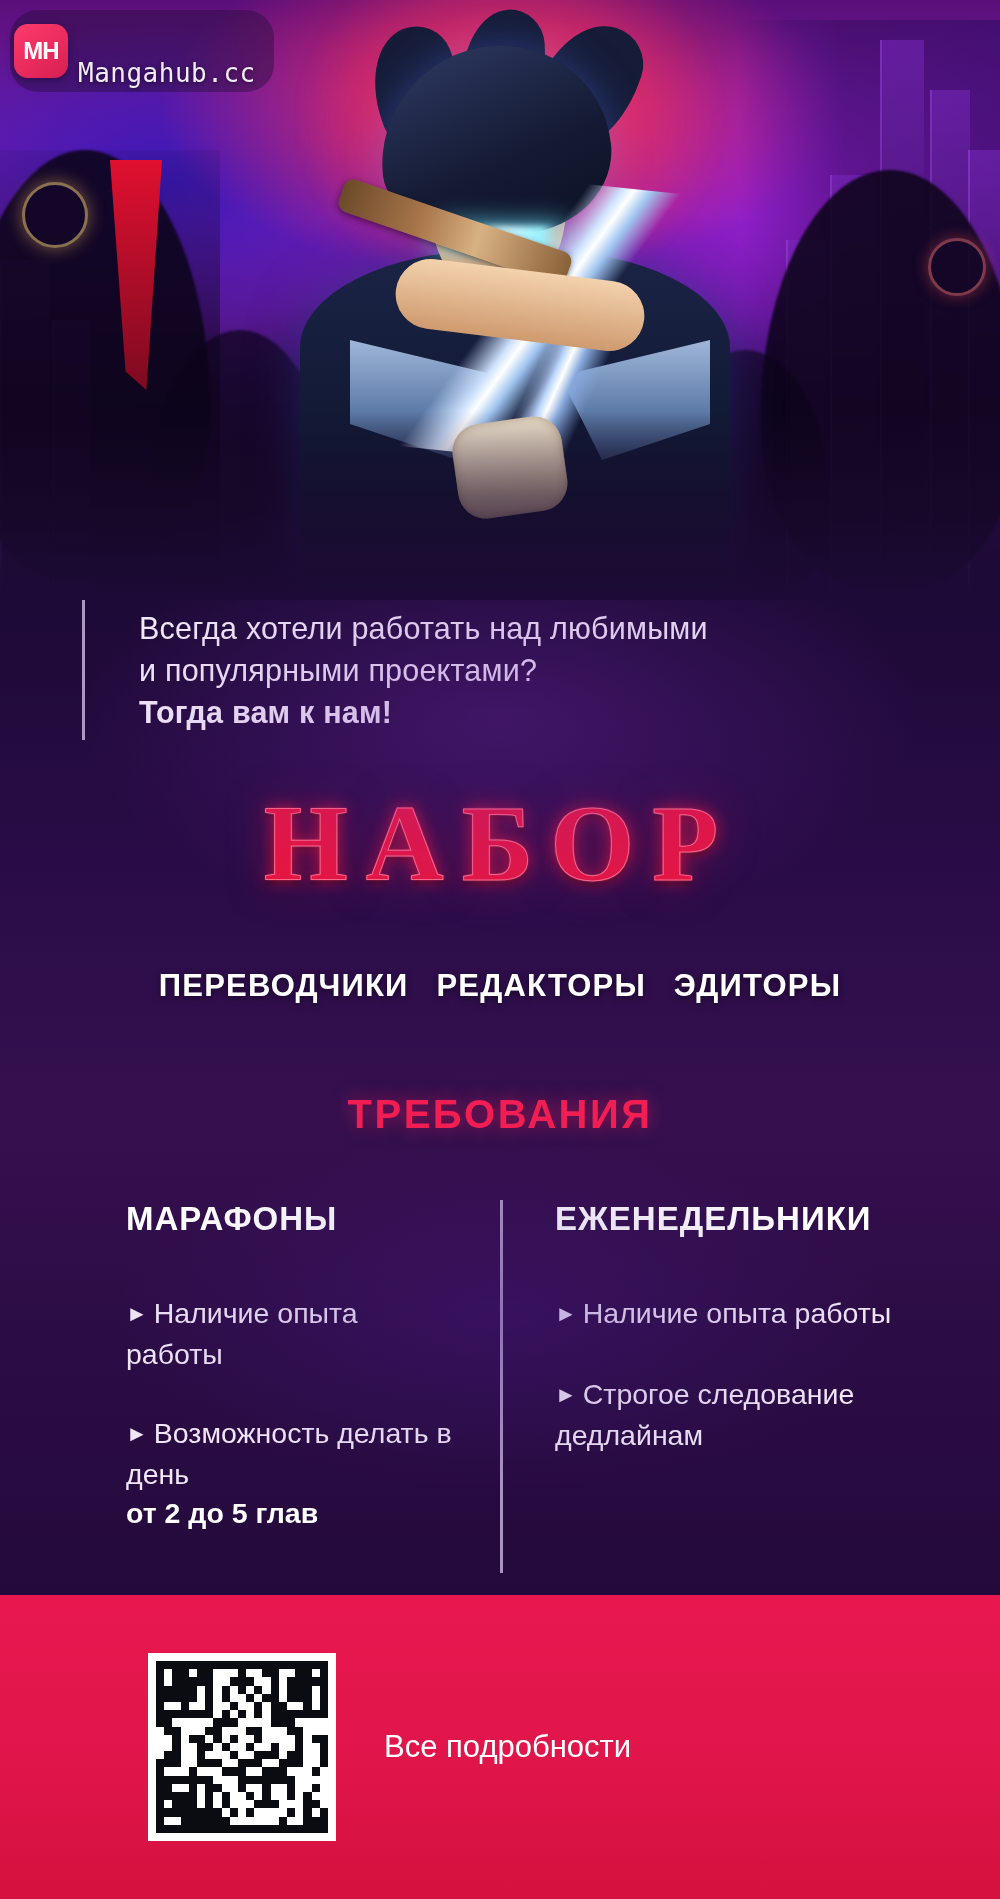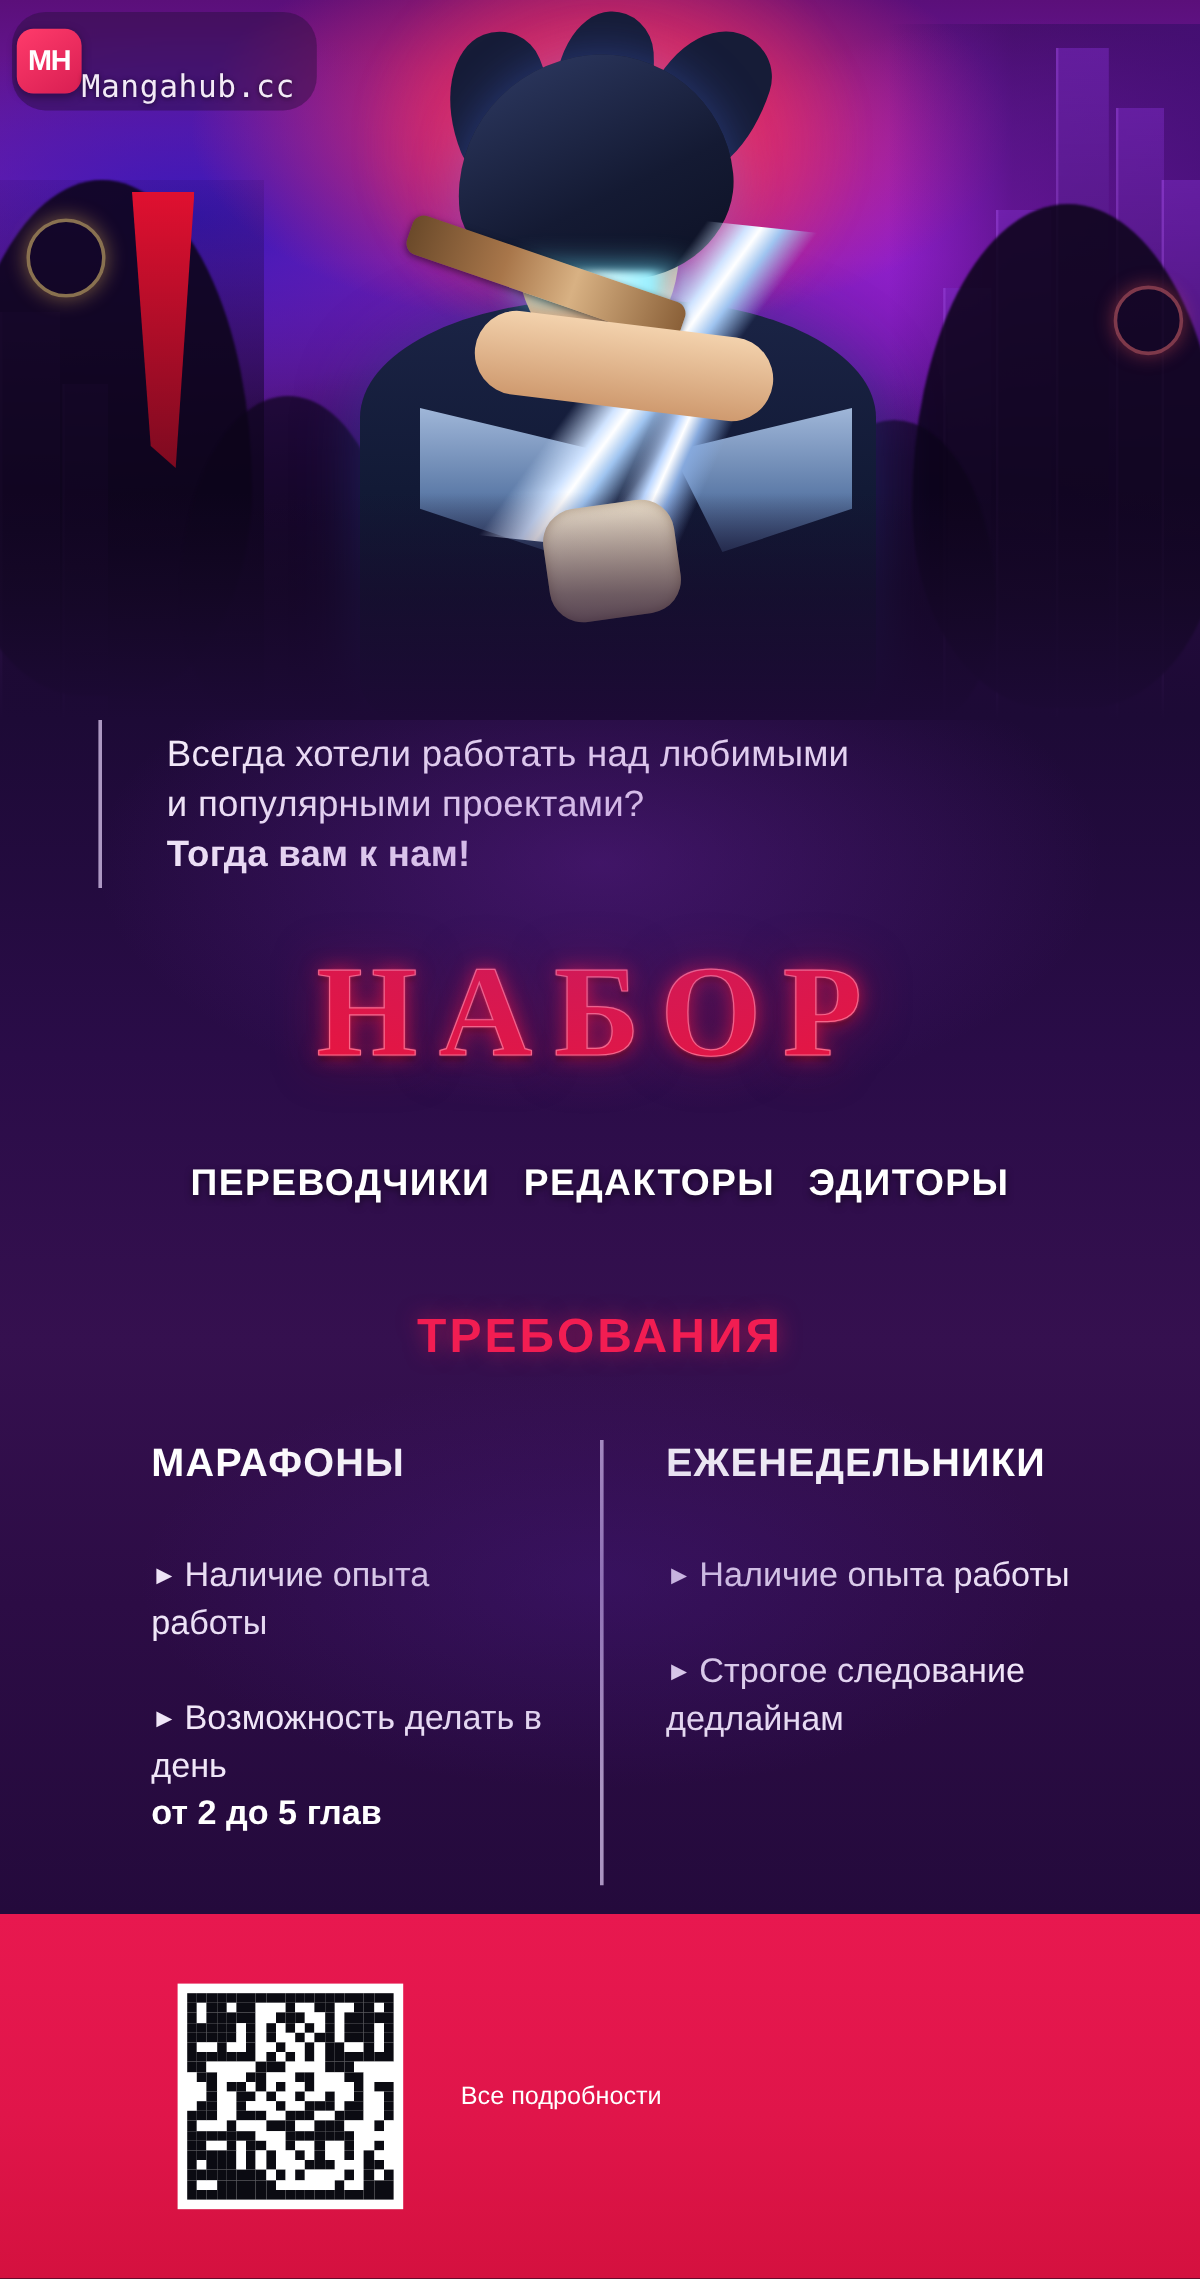--- a/index.html
+++ b/index.html
@@ -164,20 +164,21 @@
     left: 0; bottom: 0; width: 1000px; height: 190px;
     background: linear-gradient(180deg, rgba(26,10,46,0) 0%, rgba(26,10,46,0.55) 45%, #1d0a36 100%);
   }
 
   
   .watermark {
     position: absolute;
     left: 10px; top: 10px;
     display: flex;
     align-items: center;
+    gap: 10px;
     padding: 4px 18px 4px 4px;
     background: rgba(40,15,60,0.45);
     border-radius: 28px;
     backdrop-filter: blur(2px);
   }
   .wm-logo {
     width: 54px; height: 54px;
     border-radius: 14px;
     background: linear-gradient(145deg, #ff3b6b, #d81e52);
     color: #fff;
@@ -341,21 +342,21 @@
     width: 100%; height: 100%;
     display: grid;
     grid-template-columns: repeat(21, 1fr);
     grid-template-rows: repeat(21, 1fr);
   }
   .qr-grid i { background: #fff; }
   .qr-grid i.on { background: #0b0b12; }
   .footer-text {
     margin-left: 48px;
     color: #ffffff;
-    font-size: 21px;
+    font-size: 31px;
     line-height: 46px;
   }
   .footer-text .url { font-weight: bold; letter-spacing: 0.3px; }
 </style>
 </head>
 <body>
 
 <div class="page">
 
   <div class="hero">

